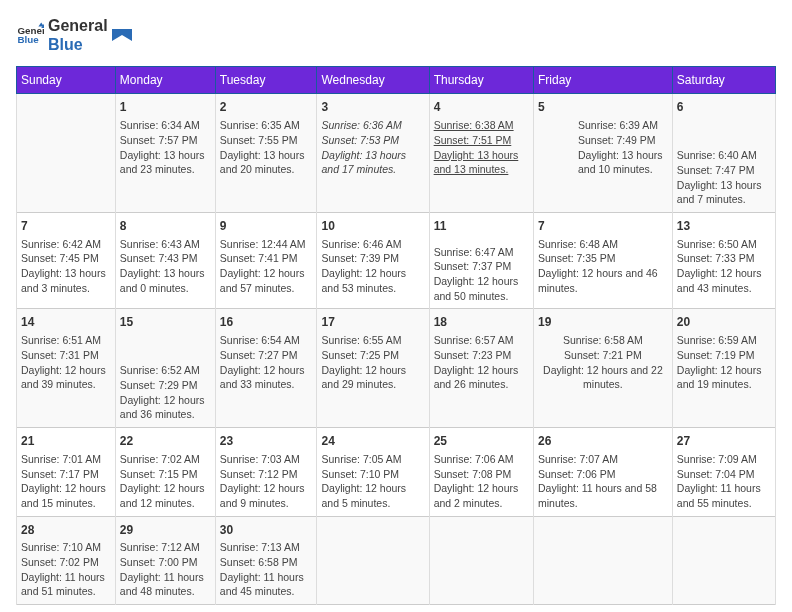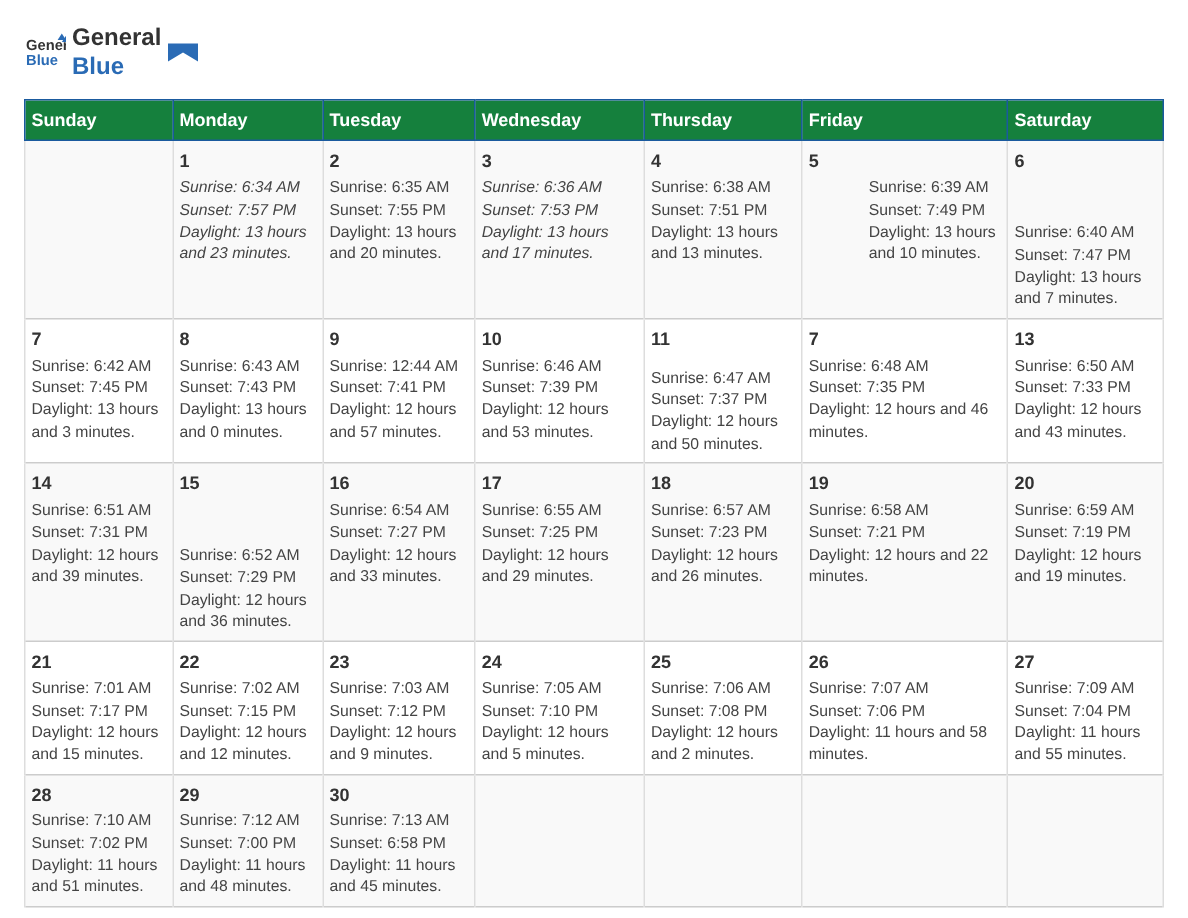--- a/index.html
+++ b/index.html
@@ -36,26 +36,26 @@
     .subtitle {
       font-size: 14px;
       color: #555;
     }
     table {
       width: 100%;
       border-collapse: collapse;
       font-size: 11px;
     }
     thead tr th {
-      background-color: #15803d;
+      background-color: #6d28d9;
       color: #fff;
       padding: 6px 4px;
       text-align: left;
       font-size: 12px;
-      font-weight: bold;
+      font-weight: normal;
       border: 1px solid #1a5a9e;
     }
     tbody tr {
       border-bottom: 1px solid #ccc;
     }
     tbody tr td {
       vertical-align: top;
       padding: 5px 4px;
       border-right: 1px solid #ddd;
       border-left: 1px solid #ddd;
@@ -115,39 +115,39 @@
         <th>Thursday</th>
         <th>Friday</th>
         <th>Saturday</th>
       </tr>
   </thead>
   <tbody id="calendar-body">
   <tr>
         <td></td>
         <td>
           <span class="day-num">1</span>
-          <div class="cell-content" style="white-space: pre-line; font-style: italic;">Sunrise: 6:34 AM
+          <div class="cell-content" style="white-space: pre-line;">Sunrise: 6:34 AM
 Sunset: 7:57 PM
 Daylight: 13 hours and 23 minutes.</div>
         </td>
         <td>
           <span class="day-num">2</span>
           <div class="cell-content" style="white-space: pre-line;">Sunrise: 6:35 AM
 Sunset: 7:55 PM
 Daylight: 13 hours and 20 minutes.</div>
         </td>
         <td>
           <span class="day-num">3</span>
           <div class="cell-content" style="white-space: pre-line; font-style: italic;">Sunrise: 6:36 AM
 Sunset: 7:53 PM
 Daylight: 13 hours and 17 minutes.</div>
         </td>
         <td>
           <span class="day-num">4</span>
-          <div class="cell-content" style="white-space: pre-line;">Sunrise: 6:38 AM
+          <div class="cell-content" style="white-space: pre-line; text-decoration: underline;">Sunrise: 6:38 AM
 Sunset: 7:51 PM
 Daylight: 13 hours and 13 minutes.</div>
         </td>
         <td>
           <span class="day-num">5</span>
           <div class="cell-content" style="white-space: pre-line; margin-left: 40px;">Sunrise: 6:39 AM
 Sunset: 7:49 PM
 Daylight: 13 hours and 10 minutes.</div>
         </td>
         <td>
@@ -227,21 +227,21 @@
 Daylight: 12 hours and 29 minutes.</div>
         </td>
         <td>
           <span class="day-num">18</span>
           <div class="cell-content" style="white-space: pre-line;">Sunrise: 6:57 AM
 Sunset: 7:23 PM
 Daylight: 12 hours and 26 minutes.</div>
         </td>
         <td>
           <span class="day-num">19</span>
-          <div class="cell-content" style="white-space: pre-line;">Sunrise: 6:58 AM
+          <div class="cell-content" style="white-space: pre-line; text-align: center;">Sunrise: 6:58 AM
 Sunset: 7:21 PM
 Daylight: 12 hours and 22 minutes.</div>
         </td>
         <td>
           <span class="day-num">20</span>
           <div class="cell-content" style="white-space: pre-line;">Sunrise: 6:59 AM
 Sunset: 7:19 PM
 Daylight: 12 hours and 19 minutes.</div>
         </td>
       </tr>

